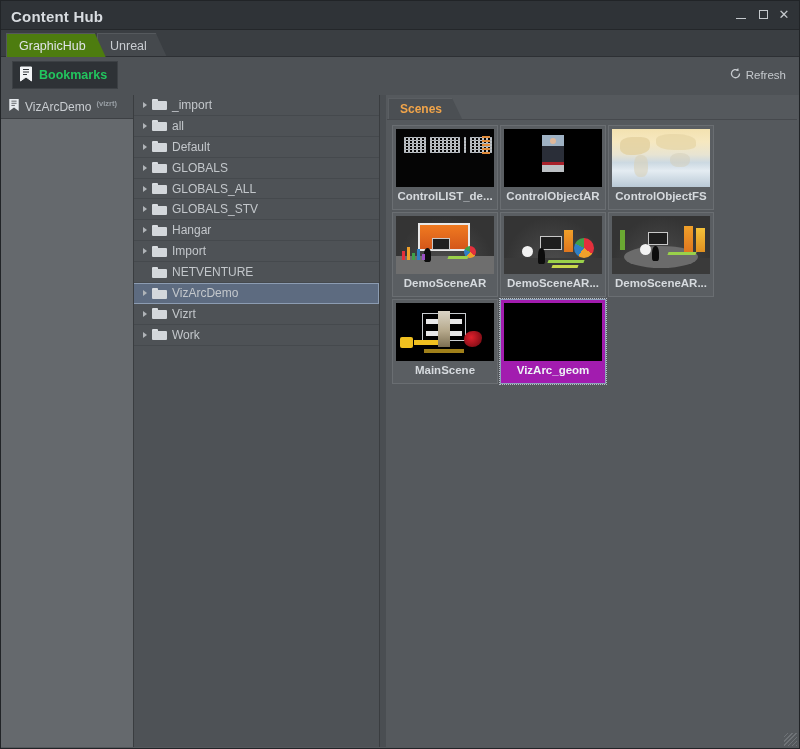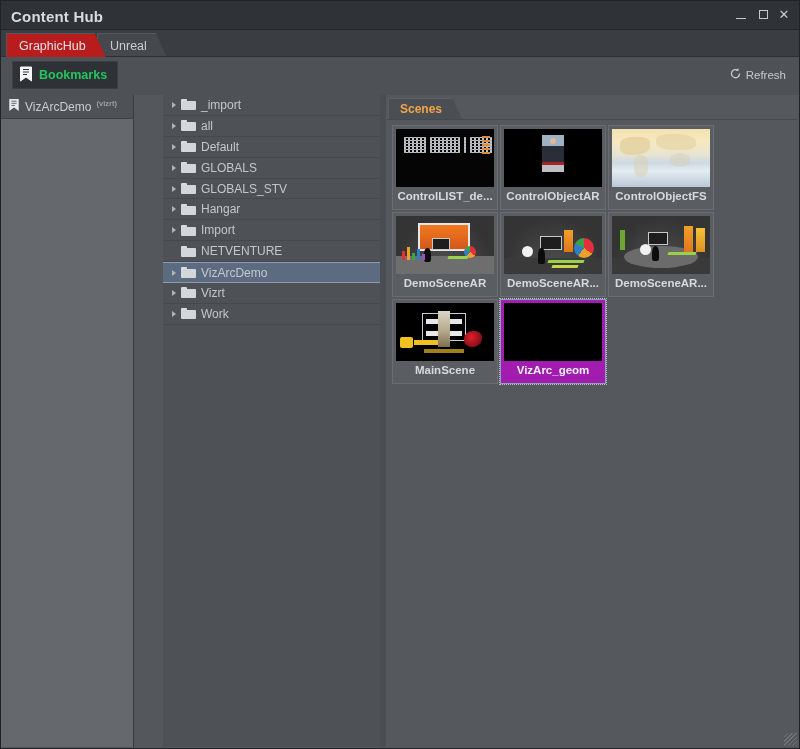--- a/index.html
+++ b/index.html
@@ -92,21 +92,21 @@
     font-size: 12.5px;
     color: #c9cdd1;
     cursor: default;
     background: #45494d;
     border-top: 1px solid #55595d;
     border-left: 1px solid #55595d;
     box-sizing: border-box;
     clip-path: polygon(0 0, calc(100% - 11px) 0, 100% 100%, 0 100%);
   }
   .mtab.active {
-    background: #b91c1c;
+    background: #4d7c0f;
     color: #dfe3e7;
     z-index: 3;
     text-align: center;
   }
   #tab-graphichub { left: 5px; }
   #tab-unreal { left: 96px; }
 
   
   #toolbar {
     position: absolute;
@@ -172,27 +172,26 @@
     color: #9aa0a6;
     position: relative;
     top: -3px;
     font-weight: bold;
   }
 
   
   #tree-panel {
     position: absolute;
     left: 133px; top: 94px;
-    width: 227px;
+    width: 246px;
     bottom: 1px;
     background: #4e5256;
     box-sizing: border-box;
     border-right: 1px solid #3a3d40;
     overflow: hidden;
-    margin-left: 29px;
   }
   #tree-list { width: 100%; }
   .tree-row {
     position: relative;
     height: 20.9px;
     display: flex;
     align-items: center;
     border-bottom: 1px solid #45494d;
     box-sizing: border-box;
     cursor: default;
@@ -559,20 +558,30 @@
         </div>
         <div class="tree-row">
           <div class="tree-arrow">
             <i></i>
           </div>
           <span class="folder-ico">
             <span class="tab"></span>
             <span class="body"></span>
           </span>
           <span class="tree-label">GLOBALS</span>
+        </div>
+        <div class="tree-row">
+          <div class="tree-arrow">
+            <i></i>
+          </div>
+          <span class="folder-ico">
+            <span class="tab"></span>
+            <span class="body"></span>
+          </span>
+          <span class="tree-label">GLOBALS_ALL</span>
         </div>
         <div class="tree-row">
           <div class="tree-arrow">
             <i></i>
           </div>
           <span class="folder-ico">
             <span class="tab"></span>
             <span class="body"></span>
           </span>
           <span class="tree-label">GLOBALS_STV</span>

